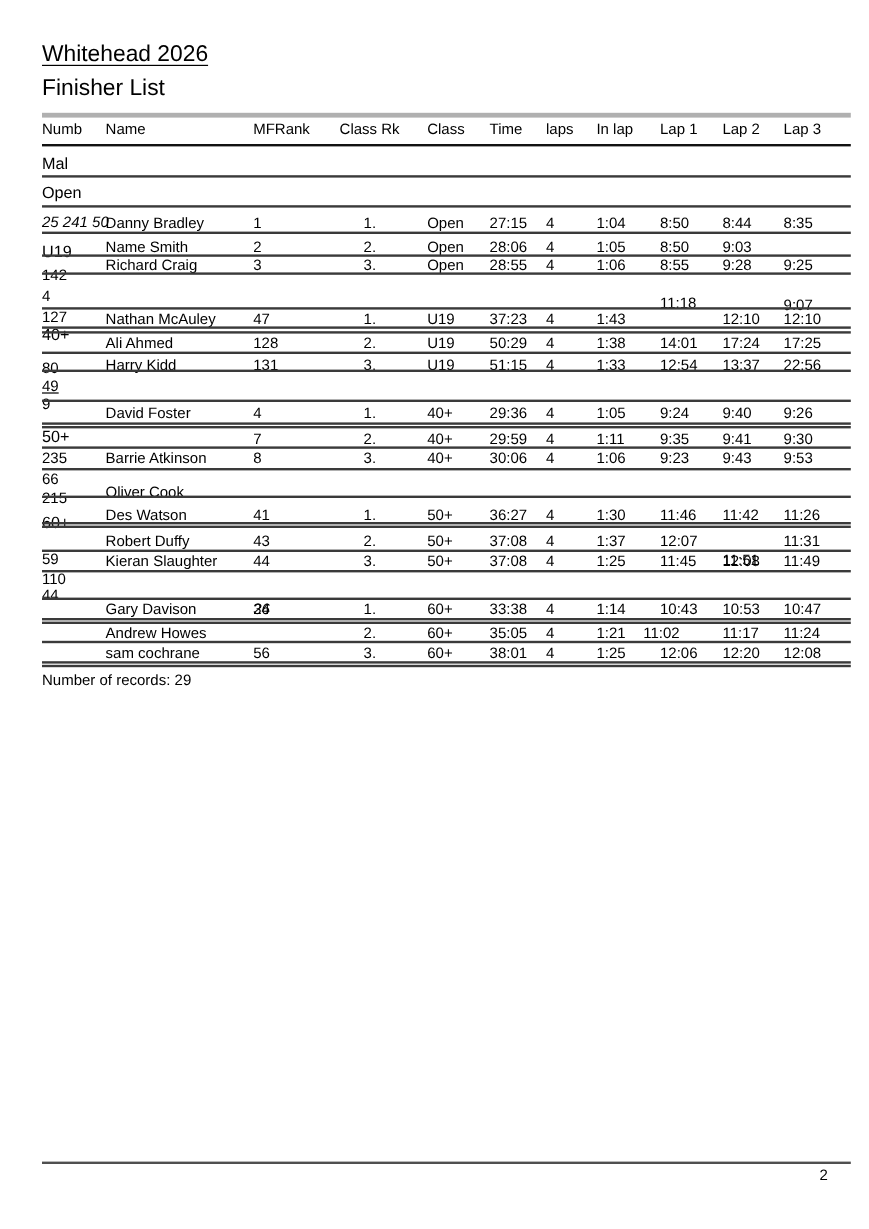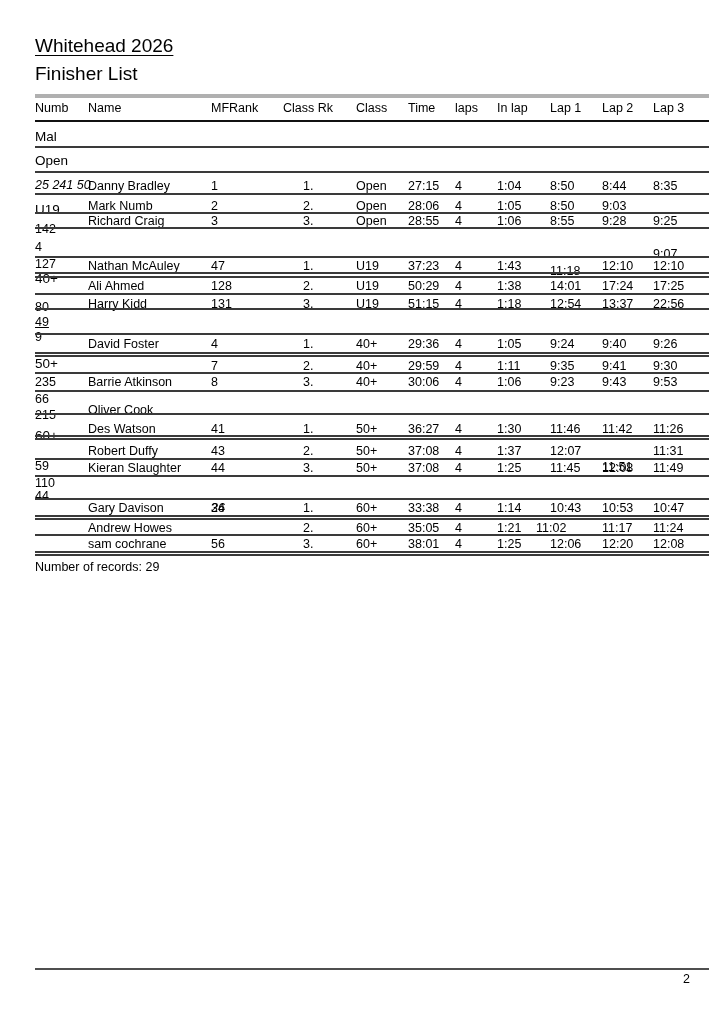--- a/index.html
+++ b/index.html
@@ -155,21 +155,21 @@
         <div class="abs cell" style="left: 303px; top: 179px;">1.</div>
         <div class="abs cell" style="left: 356px; top: 179px;">Open</div>
         <div class="abs cell" style="left: 408px; top: 179px;">27:15</div>
         <div class="abs cell" style="left: 455px; top: 179px;">4</div>
         <div class="abs cell" style="left: 497px; top: 179px;">1:04</div>
         <div class="abs cell" style="left: 550px; top: 179px;">8:50</div>
         <div class="abs cell" style="left: 602px; top: 179px;">8:44</div>
         <div class="abs cell" style="left: 653px; top: 179px;">8:35</div>
       </div>
       <div>
-        <div class="abs cell" style="left: 88px; top: 199px;">Mark Numb</div>
+        <div class="abs cell" style="left: 88px; top: 199px;">Name Smith</div>
         <div class="abs cell" style="left: 211px; top: 199px;">2</div>
         <div class="abs cell" style="left: 303px; top: 199px;">2.</div>
         <div class="abs cell" style="left: 356px; top: 199px;">Open</div>
         <div class="abs cell" style="left: 408px; top: 199px;">28:06</div>
         <div class="abs cell" style="left: 455px; top: 199px;">4</div>
         <div class="abs cell" style="left: 497px; top: 199px;">1:05</div>
         <div class="abs cell" style="left: 550px; top: 199px;">8:50</div>
         <div class="abs cell" style="left: 602px; top: 199px;">9:03</div>
         <div class="abs cell" style="left: 653px; top: 199px; margin-top: 48px;">9:07</div>
       </div>
@@ -186,21 +186,21 @@
         <div class="abs cell" style="left: 653px; top: 214px;">9:25</div>
       </div>
       <div>
         <div class="abs cell" style="left: 88px; top: 259px;">Nathan McAuley</div>
         <div class="abs cell" style="left: 211px; top: 259px;">47</div>
         <div class="abs cell" style="left: 303px; top: 259px;">1.</div>
         <div class="abs cell" style="left: 356px; top: 259px;">U19</div>
         <div class="abs cell" style="left: 408px; top: 259px;">37:23</div>
         <div class="abs cell" style="left: 455px; top: 259px;">4</div>
         <div class="abs cell" style="left: 497px; top: 259px;">1:43</div>
-        <div class="abs cell" style="left: 550px; top: 264px;">11:18</div>
+        <div class="abs cell" style="left: 550px; top: 246px;">11:18</div>
         <div class="abs cell" style="left: 602px; top: 259px;">12:10</div>
         <div class="abs cell" style="left: 653px; top: 259px;">12:10</div>
       </div>
       <div>
         <div class="abs cell" style="left: 88px; top: 279px;">Ali Ahmed</div>
         <div class="abs cell" style="left: 211px; top: 279px;">128</div>
         <div class="abs cell" style="left: 303px; top: 279px;">2.</div>
         <div class="abs cell" style="left: 356px; top: 279px;">U19</div>
         <div class="abs cell" style="left: 408px; top: 279px;">50:29</div>
         <div class="abs cell" style="left: 455px; top: 279px;">4</div>
@@ -209,21 +209,21 @@
         <div class="abs cell" style="left: 602px; top: 279px;">17:24</div>
         <div class="abs cell" style="left: 653px; top: 279px;">17:25</div>
       </div>
       <div>
         <div class="abs cell" style="left: 88px; top: 297px;">Harry Kidd</div>
         <div class="abs cell" style="left: 211px; top: 297px;">131</div>
         <div class="abs cell" style="left: 303px; top: 297px;">3.</div>
         <div class="abs cell" style="left: 356px; top: 297px;">U19</div>
         <div class="abs cell" style="left: 408px; top: 297px;">51:15</div>
         <div class="abs cell" style="left: 455px; top: 297px;">4</div>
-        <div class="abs cell" style="left: 497px; top: 297px;">1:18</div>
+        <div class="abs cell" style="left: 497px; top: 297px;">1:33</div>
         <div class="abs cell" style="left: 550px; top: 297px;">12:54</div>
         <div class="abs cell" style="left: 602px; top: 297px;">13:37</div>
         <div class="abs cell" style="left: 653px; top: 297px;">22:56</div>
       </div>
       <div>
         <div class="abs cell" style="left: 88px; top: 337px;">David Foster</div>
         <div class="abs cell" style="left: 211px; top: 337px;">4</div>
         <div class="abs cell" style="left: 303px; top: 337px;">1.</div>
         <div class="abs cell" style="left: 356px; top: 337px;">40+</div>
         <div class="abs cell" style="left: 408px; top: 337px;">29:36</div>

